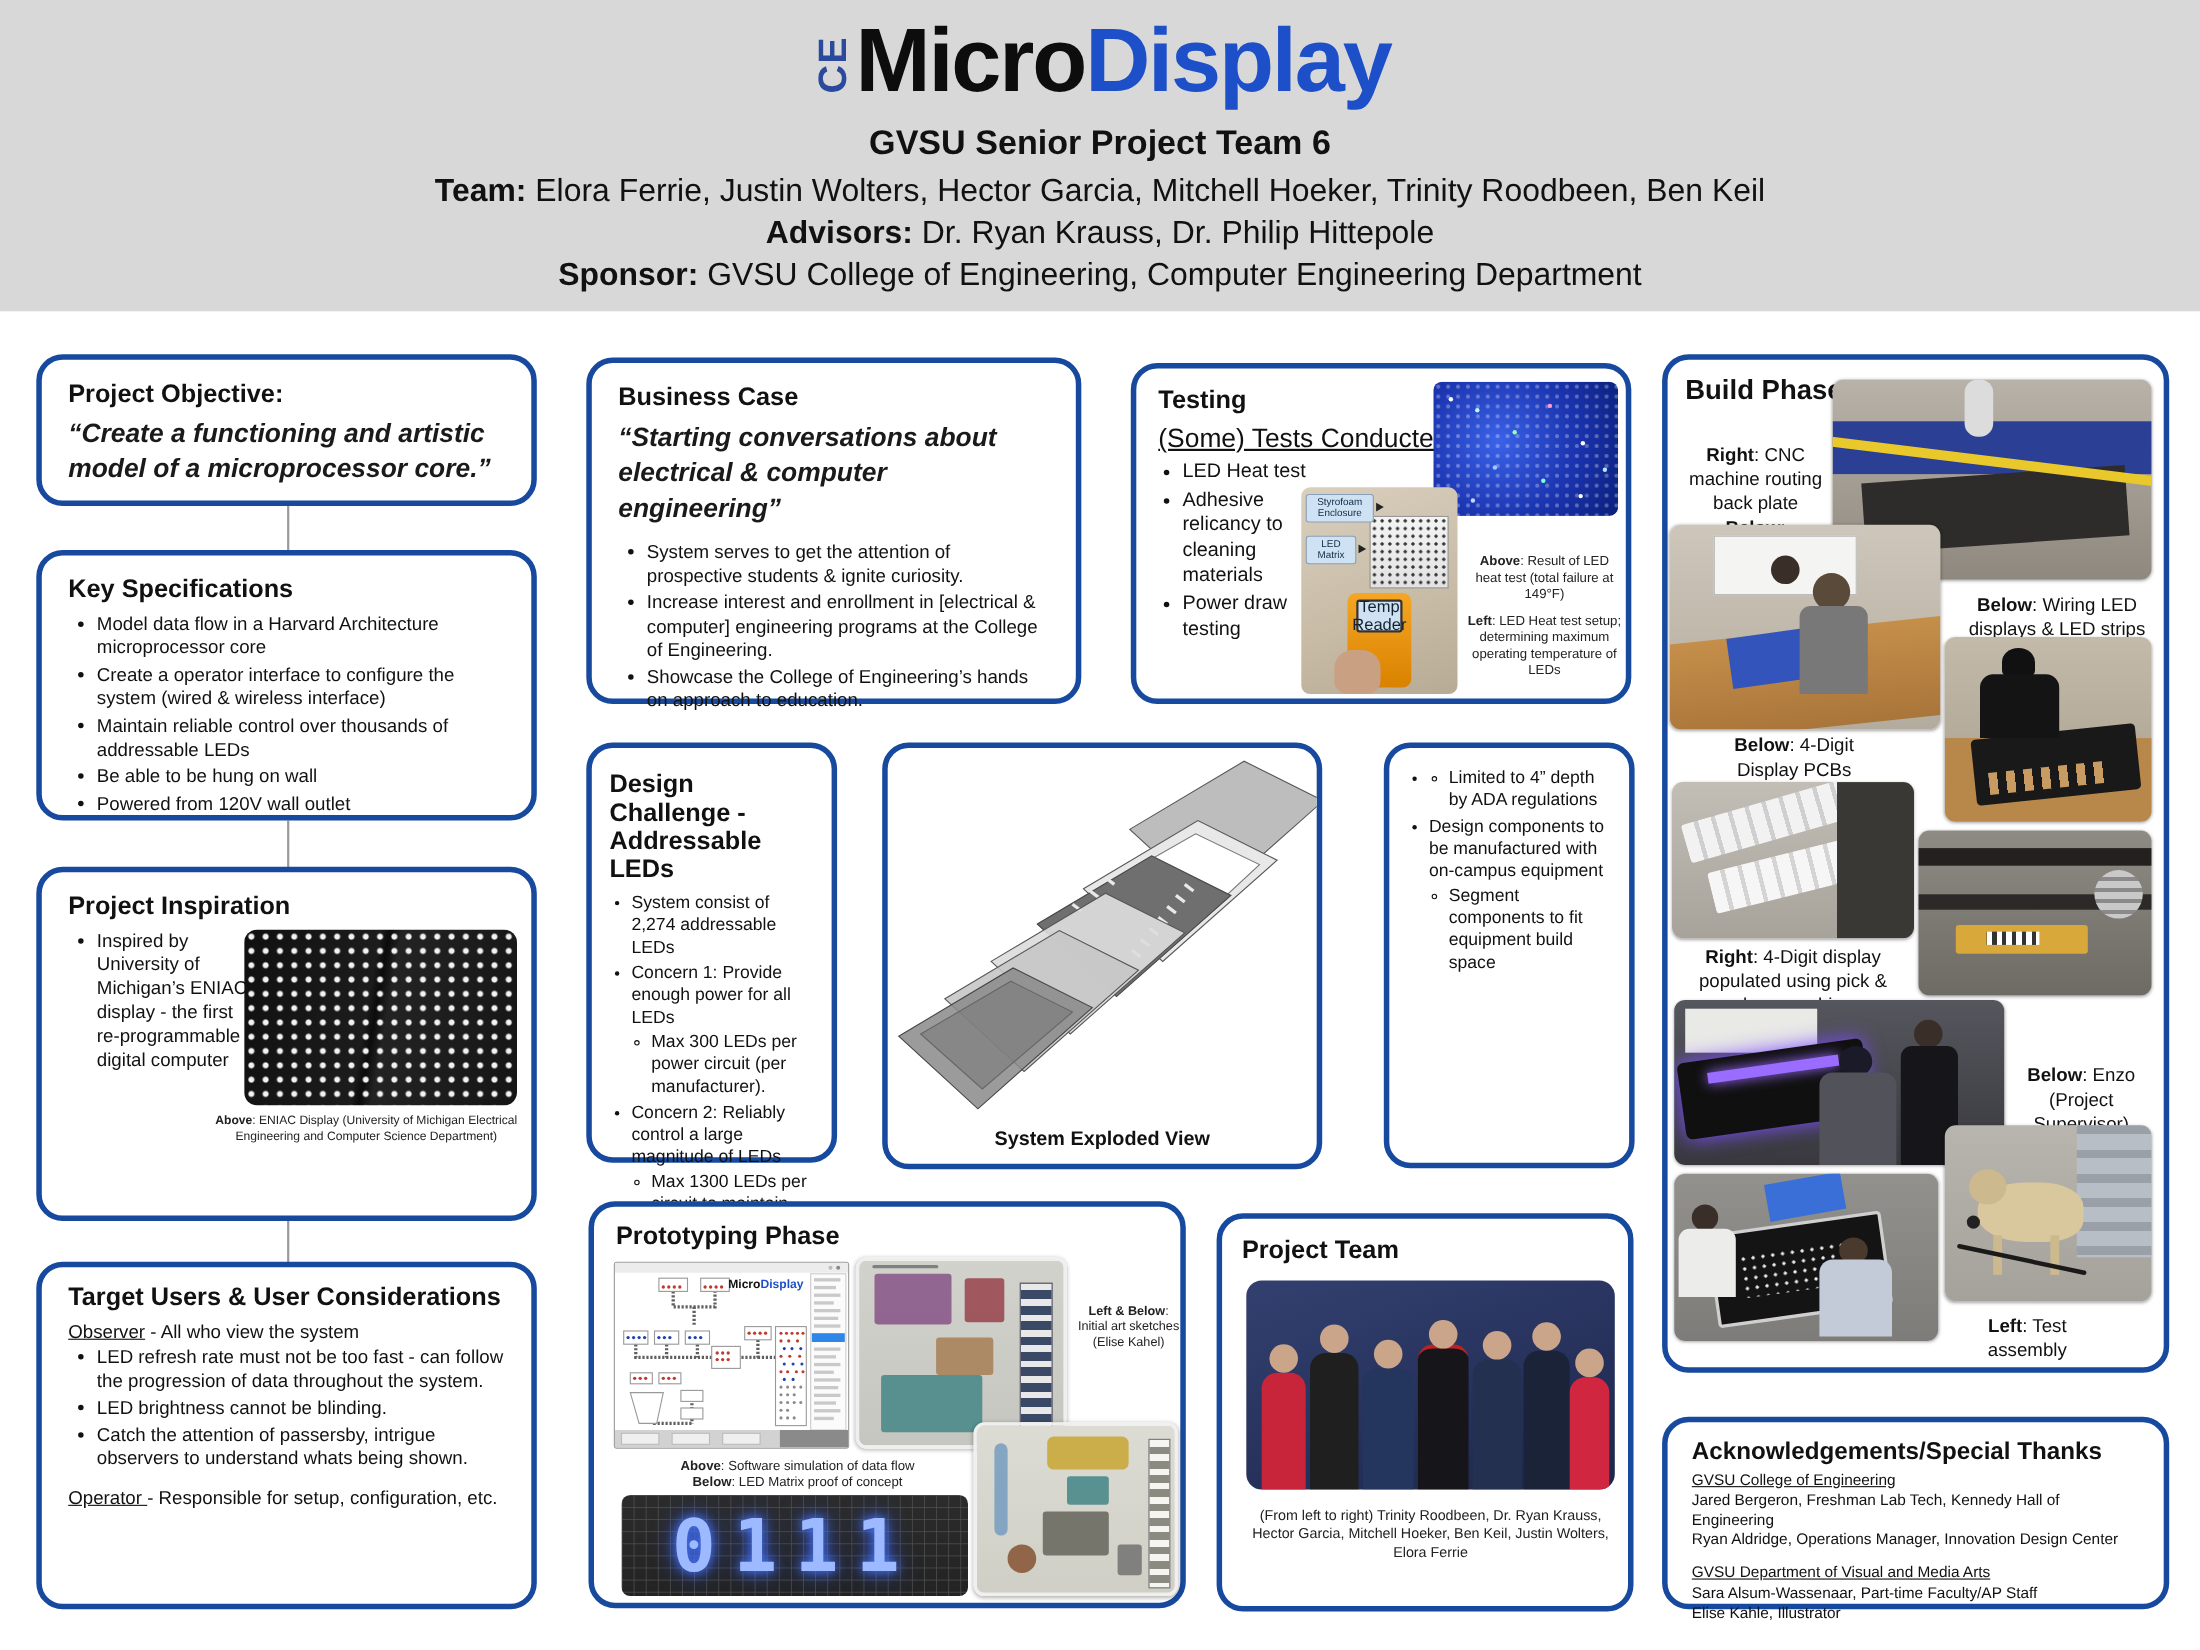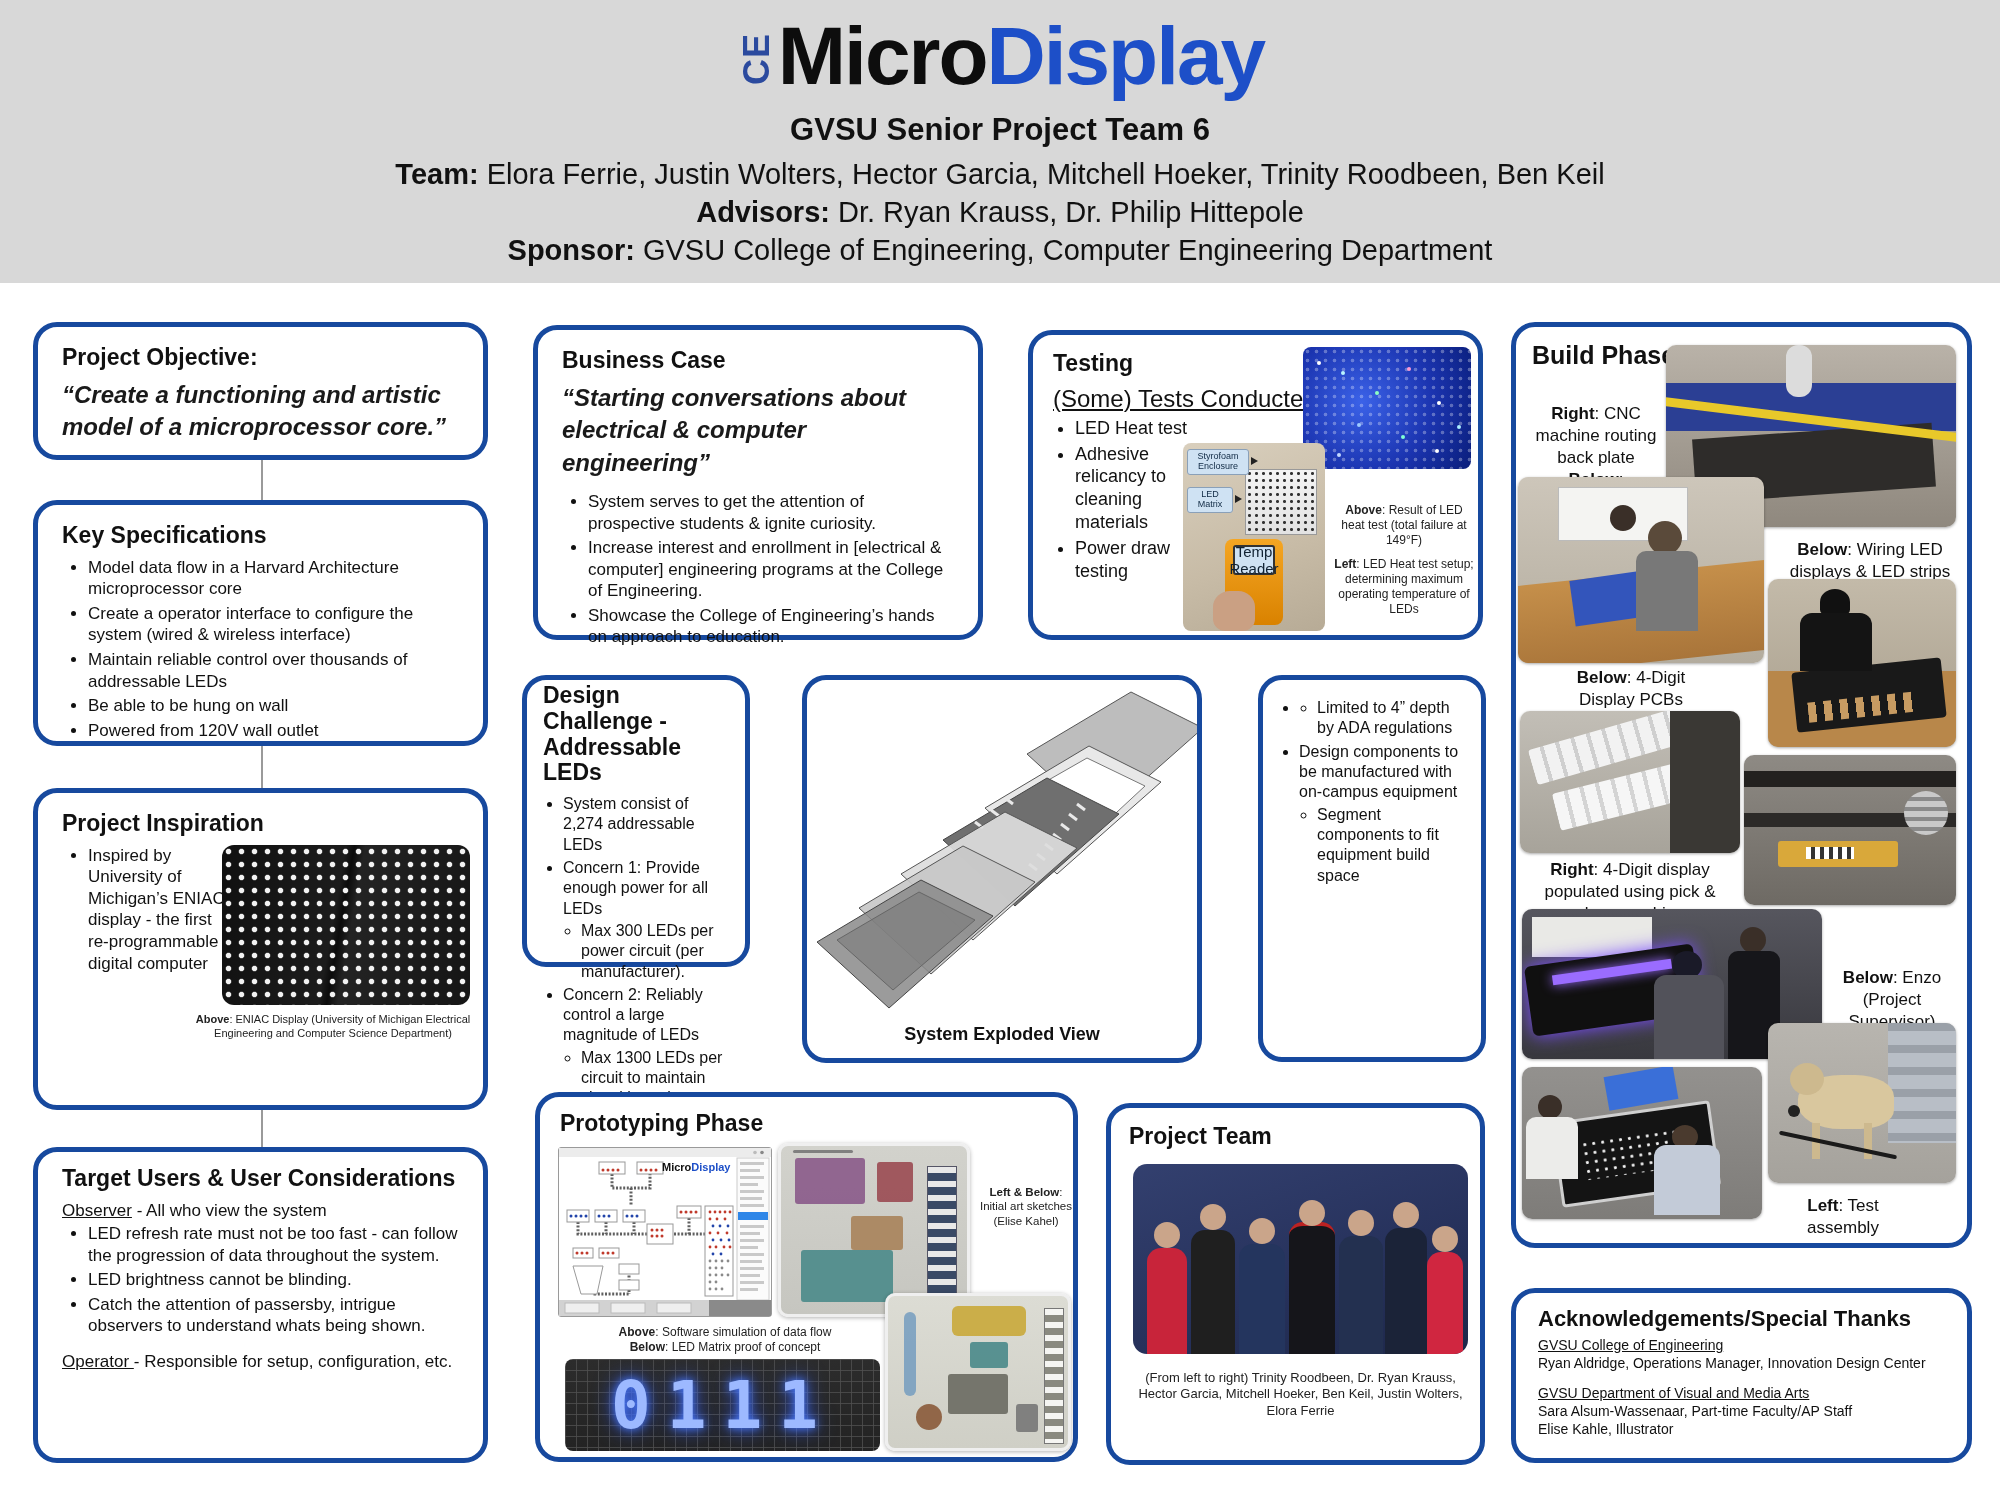--- a/index.html
+++ b/index.html
@@ -159,21 +159,21 @@
 <section class="box" style="left:533px;top:325px;width:450px;height:315px;">
   <div class="btitle">Business Case</div>
   <div class="quote">“Starting conversations about electrical &amp; computer engineering”</div>
   <ul class="b1" style="margin-top:12px;">
     <li>System serves to get the attention of prospective students &amp; ignite curiosity.</li>
     <li>Increase interest and enrollment in [electrical &amp; computer] engineering programs at the College of Engineering.</li>
     <li>Showcase the College of Engineering’s hands on approach to education.</li>
   </ul>
 </section>
 
-<section class="box" style="left:522px;top:675px;width:228px;height:292px;padding:1px 16px;">
+<section class="box" style="left:533px;top:675px;width:228px;height:382px;padding:18px 16px;">
   <div class="btitle">Design Challenge - Addressable LEDs</div>
   <ul class="b1 small" style="padding-left:20px;">
     <li><span>System consist of 2,274 addressable LEDs</span></li>
     <li><span>Concern 1: Provide enough power for all LEDs</span>
       <ul class="b2" style="padding-left:18px;">
         <li><span>Max 300 LEDs per power circuit (per manufacturer).</span></li>
       </ul>
     </li>
     <li><span>Concern 2: Reliably control a large magnitude of LEDs</span>
       <ul class="b2" style="padding-left:18px;">
@@ -560,19 +560,20 @@
 
   <div class="bpcap" style="left:262px;top:868px;width:130px;">
     <span class="b">Left</span><span>: Test assembly</span>
   </div>
 </section>
 
 <section class="box" style="left:1511px;top:1288px;width:461px;height:175px;padding:12px 22px;">
   <div class="btitle" style="font-size:22px;margin-bottom:4px;">Acknowledgements/Special Thanks</div>
   <div style="font-size:14px;line-height:1.3;">
     <div class="ul">GVSU College of Engineering</div>
+    <div>Jared Bergeron, Freshman Lab Tech, Kennedy Hall of Engineering</div>
     <div>Ryan Aldridge, Operations Manager, Innovation Design Center</div>
     <div style="height:12px;"></div>
     <div class="ul">GVSU Department of Visual and Media Arts</div>
     <div>Sara Alsum-Wassenaar, Part-time Faculty/AP Staff</div>
     <div>Elise Kahle, Illustrator</div>
   </div>
 </section>
 
 </body></html>

